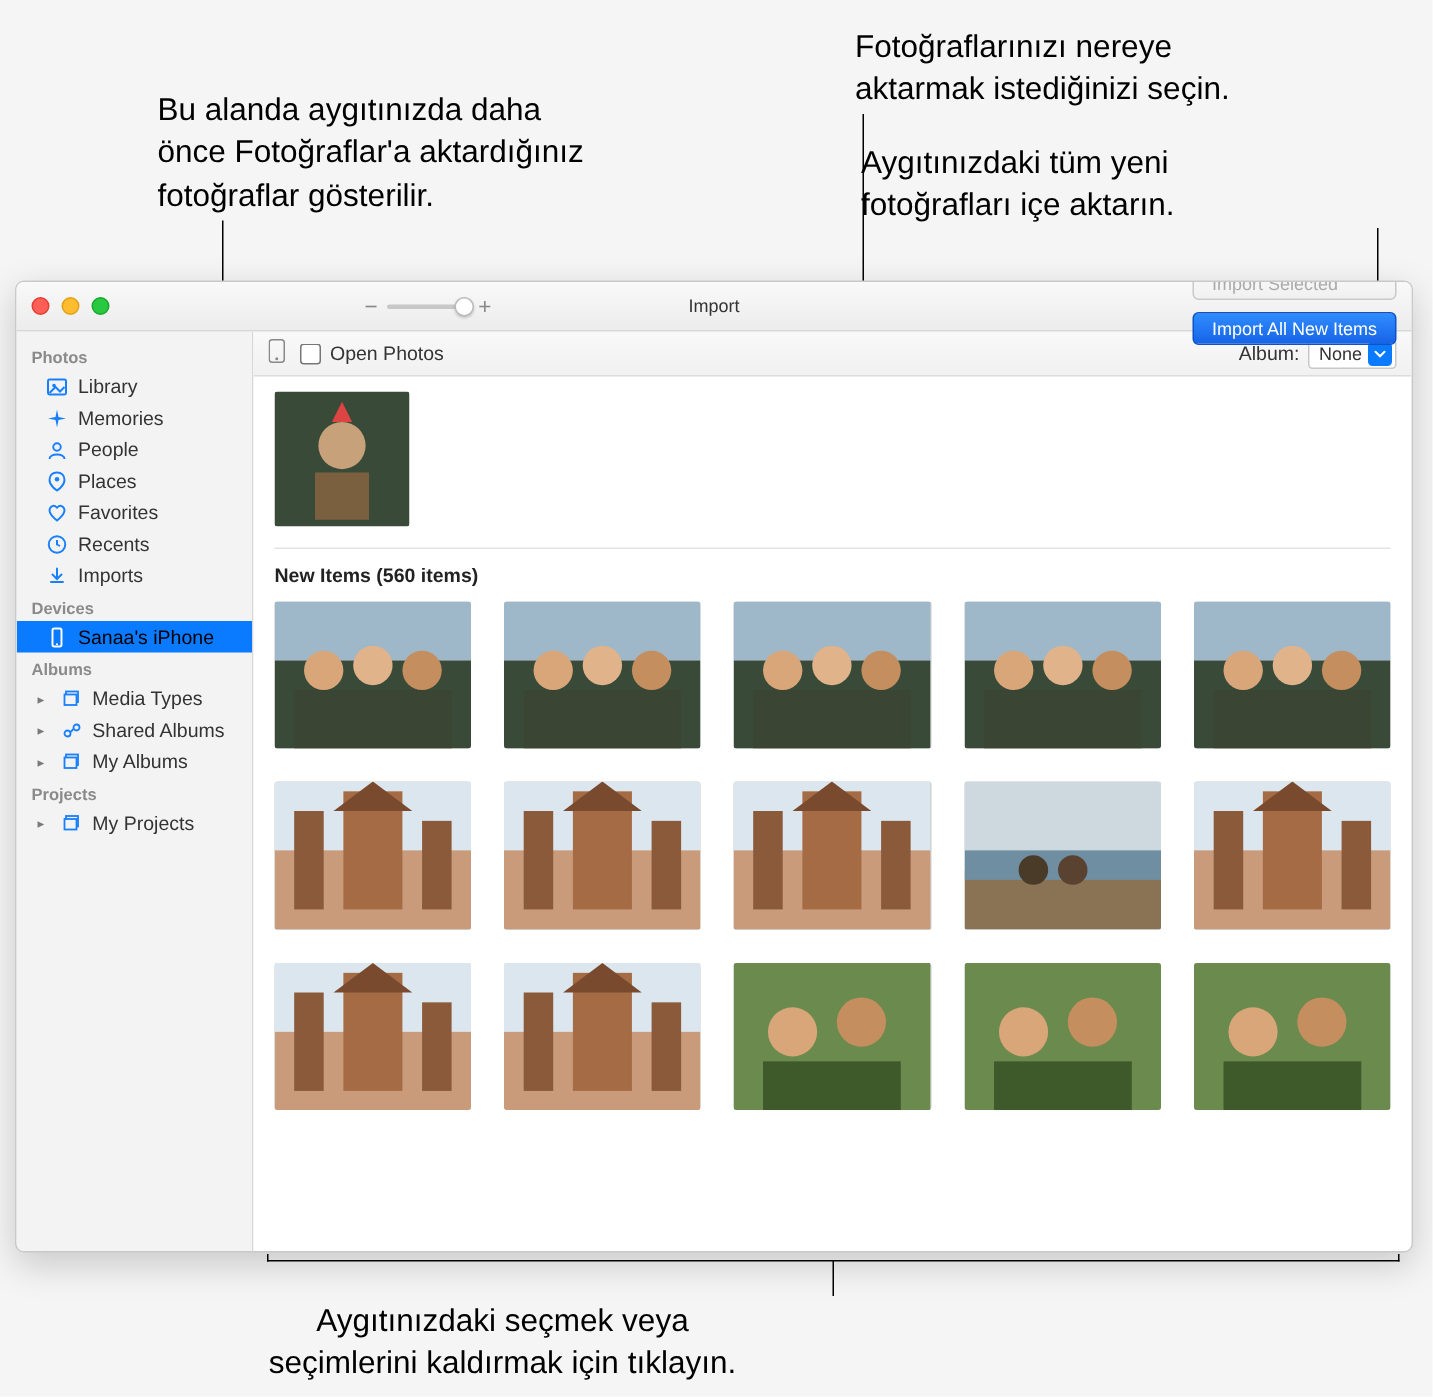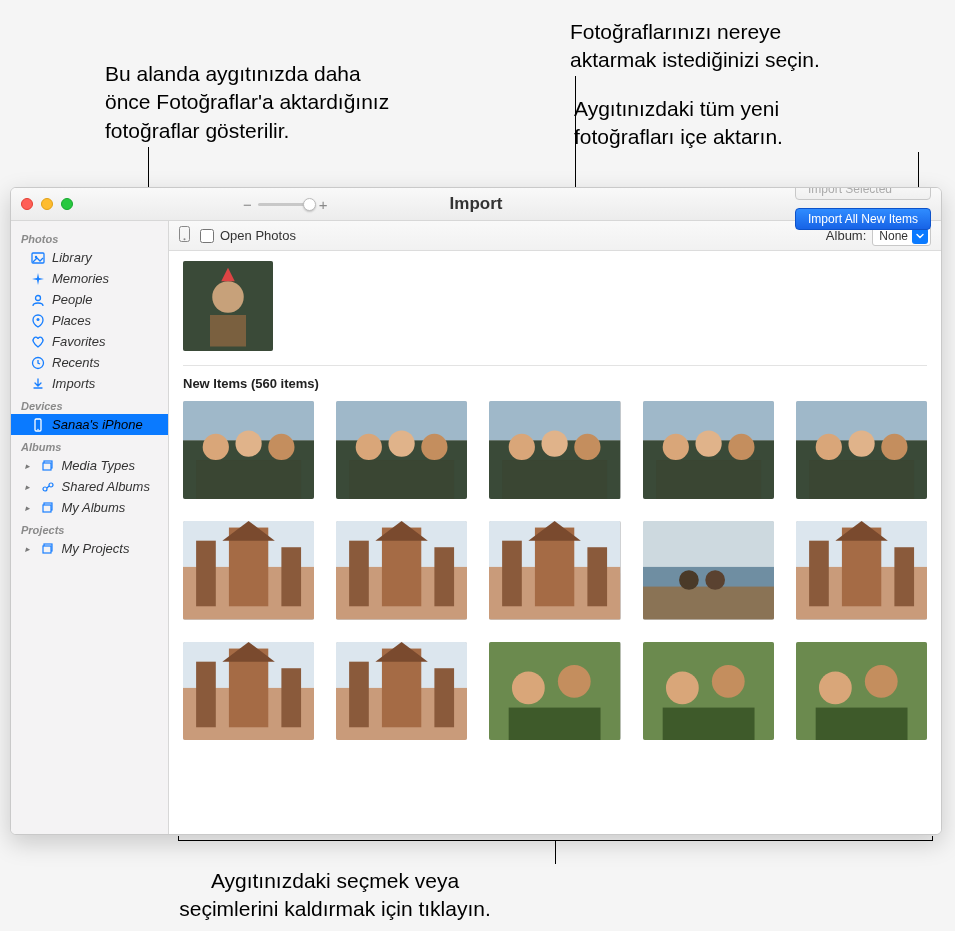--- a/index.html
+++ b/index.html
@@ -67,21 +67,21 @@
     position: relative;
     width: 55px; height: 3px; background:#c8c8c8; border-radius:2px;
   }
   .slider .knob {
     position:absolute; top:-5px; left:45px;
     width:13px; height:13px; border-radius:50%; background:#fff;
     border:1px solid #bbb; box-shadow:0 1px 2px rgba(0,0,0,0.2);
   }
   .tb-title {
     position:absolute; left:0; right:0; text-align:center;
-    font-size:17px; font-weight:700; color:#333;
+    font-size:12px; font-weight:400; color:#333;
     pointer-events:none;
   }
   .tb-right {
     position:absolute; right:10px; display:flex; gap:8px;flex-direction:column;
   }
   .btn {
     font-size:12px; padding:3px 12px; border-radius:4px;
     border:1px solid #c8c8c8; background:linear-gradient(#fbfbfb,#f0f0f0);
     color:#aaa; cursor:default;
   }
@@ -92,21 +92,20 @@
   .body {
     flex:1; display:flex; overflow:hidden;
   }
   .sidebar {
     width: 158px;
     background:#f4f3f4;
     border-right:1px solid #d7d7d7;
     padding-top:6px;
     font-size:13px;
     overflow-y:auto;
-    font-style:italic;
   }
   .sb-heading {
     font-size:11px; color:#8a8a8a; font-weight:600;
     padding:6px 10px 2px;
   }
   .sb-item {
     display:flex; align-items:center; gap:7px;
     padding:3px 10px 3px 20px;
     color:#333;
     cursor:default;

